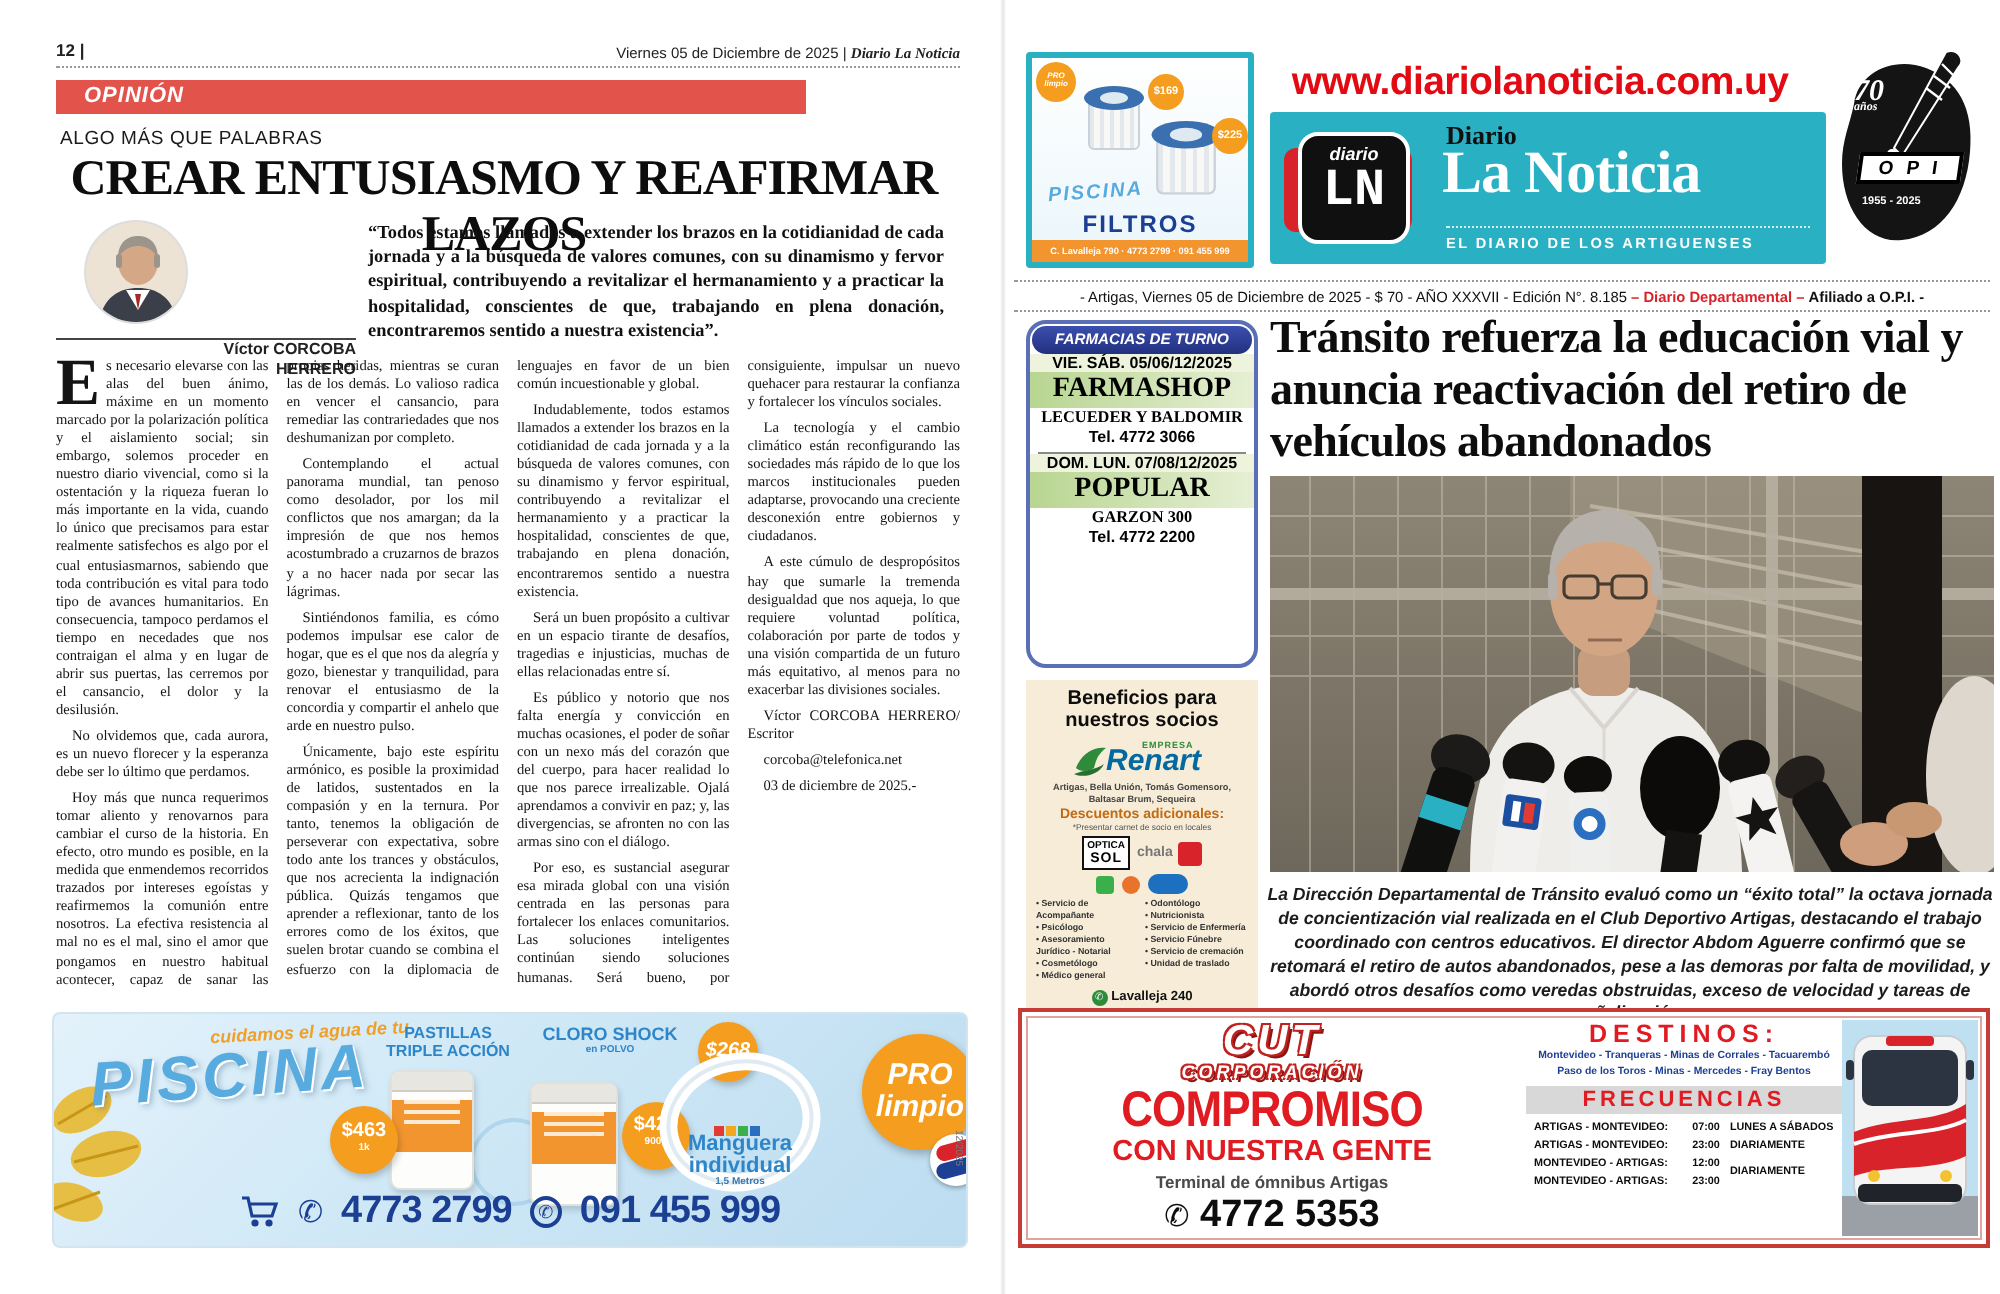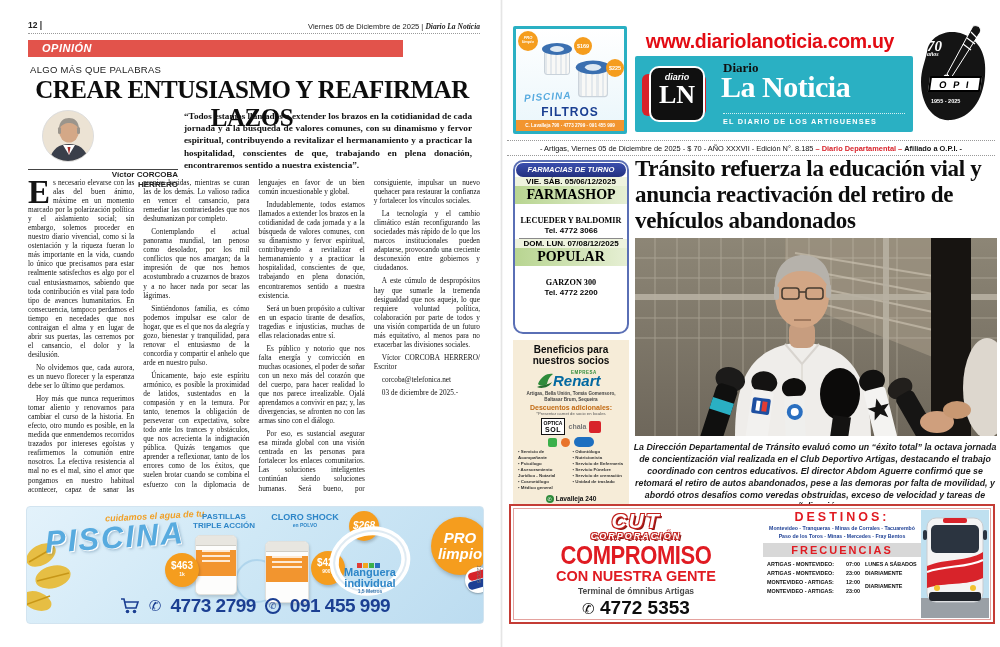--- a/index.html
+++ b/index.html
@@ -103,21 +103,21 @@
                   font-weight:700; font-size:4.6px; line-height:11px; text-align:center; }
 
   .np-url { position:absolute; left:126px; top:20px; width:278px; text-align:center; color:#e30b13;
             font-weight:800; font-size:19.5px; letter-spacing:-.3px; }
   .masthead { position:absolute; left:130px; top:46px; width:278px; height:76px; background:#2ab0c3; border-radius:2px; }
   .ln-logo { position:absolute; left:12px; top:10px; width:64px; height:56px; }
   .ln-red { position:absolute; left:-5px; top:8px; width:64px; height:42px; background:#d8232a; border-radius:6px; }
   .ln-black { position:absolute; left:2px; top:0; width:56px; height:56px; background:#101010; border-radius:10px;
               border:2px solid #fff; text-align:center; }
   .ln-small { color:#fff; font-style:italic; font-weight:700; font-size:9px; display:block; margin-top:4px; }
-  .ln-big { color:#fff; font-family:Liberation Serif, serif; font-weight:900; font-size:26px; line-height:1; display:block; }
+  .ln-big { color:#fff; font-family:Liberation Mono, monospace; font-weight:900; font-size:26px; line-height:1; display:block; }
   .mh-top { position:absolute; left:88px; top:4px; font-family:"Liberation Serif",serif; font-weight:900;
             font-size:13px; color:#101010; }
   .mh-name { position:absolute; left:86px; top:14px; width:186px; font-family:"Liberation Serif",serif;
              font-weight:900; font-size:30px; color:#fff; letter-spacing:-.5px; }
   .mh-slogan { position:absolute; left:88px; bottom:6px; width:182px; border-top:1px dotted rgba(255,255,255,.8);
                padding-top:3px; color:#fff; font-weight:800; font-size:7.3px; letter-spacing:1.2px; }
   .opi { position:absolute; left:408px; top:14px; width:82px; height:110px; }
   .opi-70 { position:absolute; left:14px; top:16px; color:#fff; font-family:"Liberation Serif",serif;
             font-style:italic; font-weight:900; font-size:15px; line-height:.8; z-index:2; }
   .opi-70 small { font-size:6px; display:block; }
@@ -131,21 +131,21 @@
   .np-dateline .dept { color:#d8232a; font-weight:800;text-align:center; }
   .np-dateline .affil { font-weight:800; }
 
   .pharm { position:absolute; left:8px; top:150px; width:116px; height:174px; border:2px solid #5a6fb5;
            border-radius:10px; background:#fff; overflow:hidden; text-align:center; }
   .pharm-h { background:linear-gradient(180deg,#3b4fae,#22307f); color:#fff; font-style:italic; font-weight:800;
              font-size:7.6px; line-height:14px; border-radius:8px; margin:1px 1px 0; }
   .ph-date { font-weight:800; font-size:8px; background:#eef3de; padding:0 0; }
   .ph-name { font-family:"Liberation Serif",serif; font-weight:900; font-size:14px;
              background:linear-gradient(90deg,#b8d591,#e6efd4); padding:1px 0; }
-  .ph-addr { font-family:"Liberation Serif",serif; font-weight:900; font-size:8.2px; padding-top:12px; }
+  .ph-addr { font-family:"Liberation Serif",serif; font-weight:900; font-size:8.2px; padding-top:0; }
   .ph-tel  { font-weight:800; font-size:8px; padding:1px 0 3px; }
   .ph-sep  { border-top:1px solid #8a8a8a; margin:0 4px; }
 
   .renart { position:absolute; left:8px; top:330px; width:116px; height:178px; background:#f6ecd8;
             overflow:hidden; text-align:center; }
   .rn-head { font-weight:900; font-size:10px; line-height:1.05; color:#0d0d0d; margin-top:5px; }
   .rn-brandrow { margin-top:3px; height:22px; position:relative; }
   .rn-brand-small { position:absolute; left:58px; top:1px; font-size:4.5px; font-weight:900; color:#2e8b3a; letter-spacing:.5px; }
   .rn-brand { position:absolute; left:40px; top:3px; font-style:italic; font-weight:900; font-size:15px; color:#0369a1; }
   .rn-towns { font-size:4.6px; font-weight:700; color:#444; line-height:1.25; padding:0 6px; }

